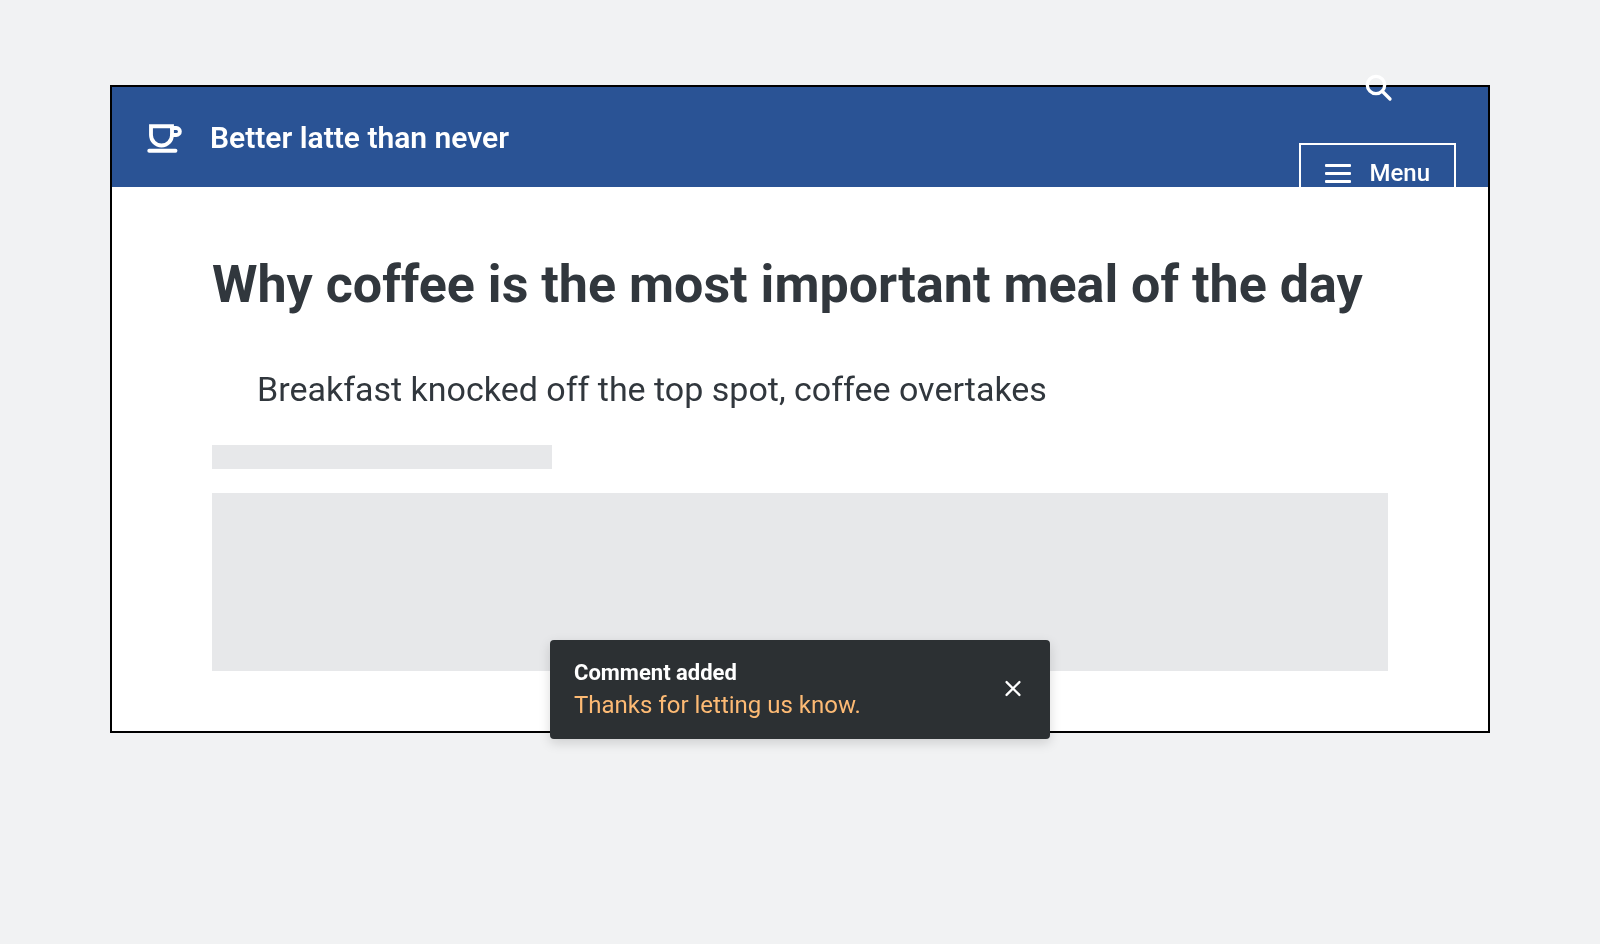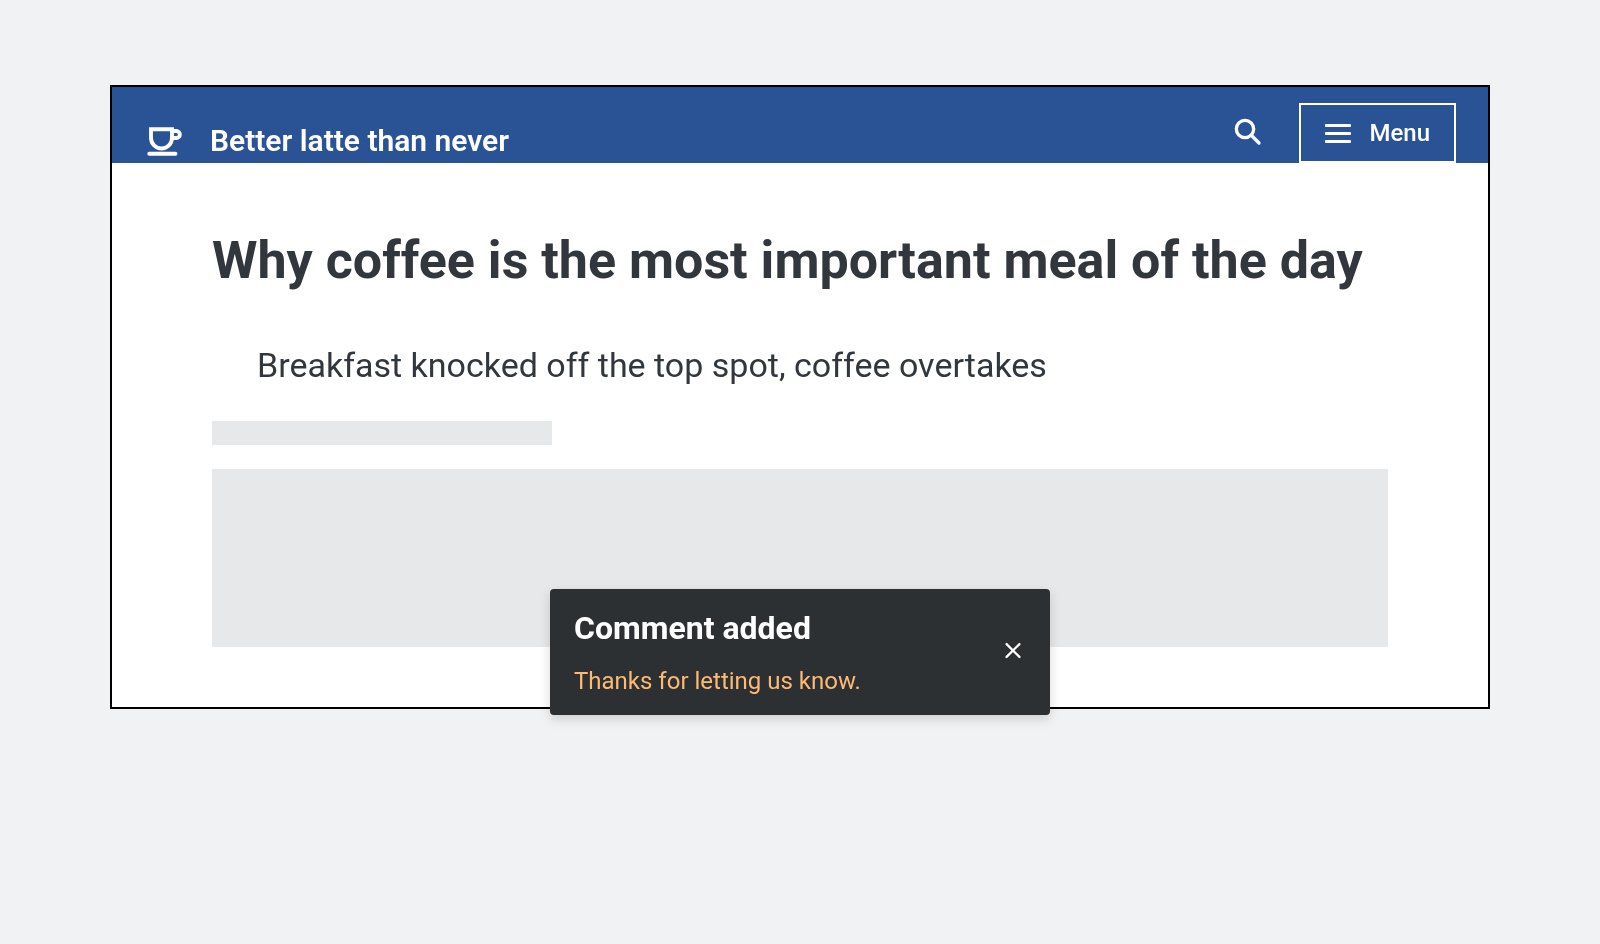--- a/index.html
+++ b/index.html
@@ -18,23 +18,23 @@
       padding-top: 85px;
     }
     .app-window {
       width: 1380px;
       background: #ffffff;
       border: 2px solid #000000;
       position: relative;
     }
     .header {
       background-color: #2a5395;
-      height: 76px;
-      display: flex;
-      align-items: flex-end;
+      height: 100px;
+      display: flex;
+      align-items: center;
       justify-content: space-between;
       padding: 0 32px;
       color: #ffffff;
     }
     .header-left {
       display: flex;
       align-items: center;
       gap: 24px;
     }
     .logo-icon {
@@ -42,20 +42,21 @@
     }
     .site-title {
       font-size: 30px;
       font-weight: 600;
       color: #ffffff;
     }
     .header-right {
       display: flex;
       align-items: center;
       gap: 36px;
+      flex-direction: column;
     }
     .search-icon {
       color: #ffffff;
       cursor: pointer;
     }
     .menu-button {
       border: 2px solid #ffffff;
       background: transparent;
       color: #ffffff;
       padding: 14px 24px;
@@ -113,23 +114,23 @@
       left: 50%;
       transform: translateX(-50%);
       background: #2c3033;
       color: #ffffff;
       padding: 20px 70px 20px 24px;
       border-radius: 4px;
       min-width: 500px;
       box-shadow: 0 4px 12px rgba(0,0,0,0.15);
     }
     .toast-title {
-      font-size: 32px;
+      font-size: 22px;
       font-weight: 700;
-      margin-bottom: 20px;
+      margin-bottom: 6px;
     }
     .toast-body {
       font-size: 24px;
       font-weight: 400;
       color: #fdba74;
     }
     .toast-close {
       position: absolute;
       right: 18px;
       top: 50%;

